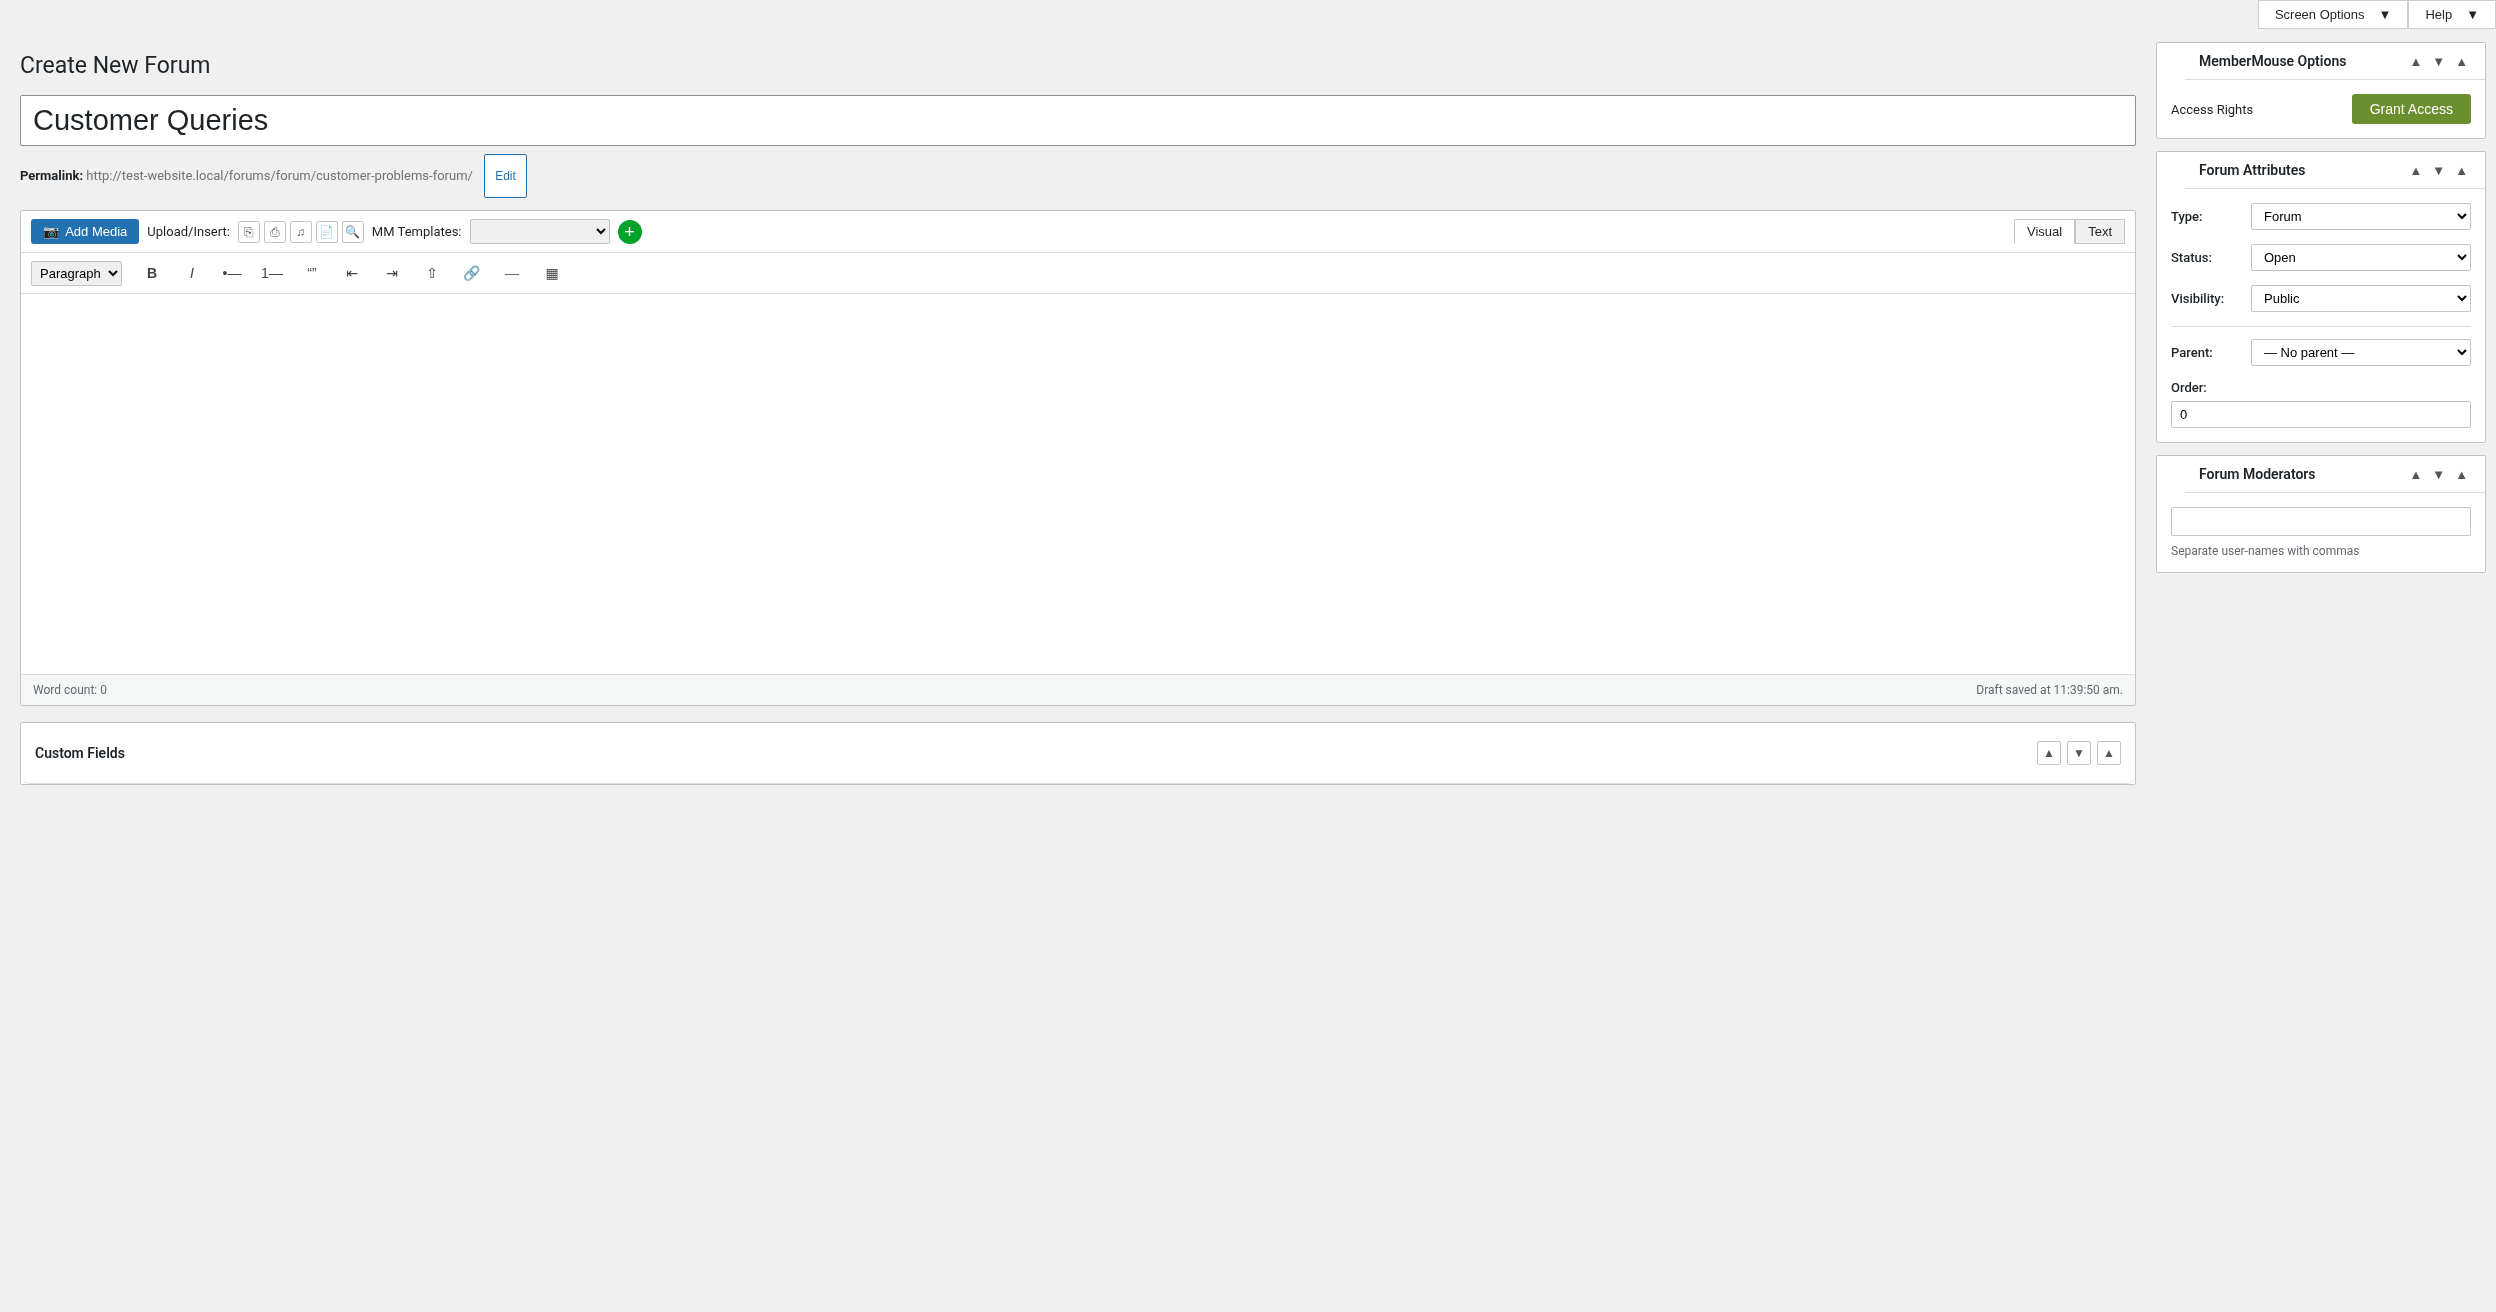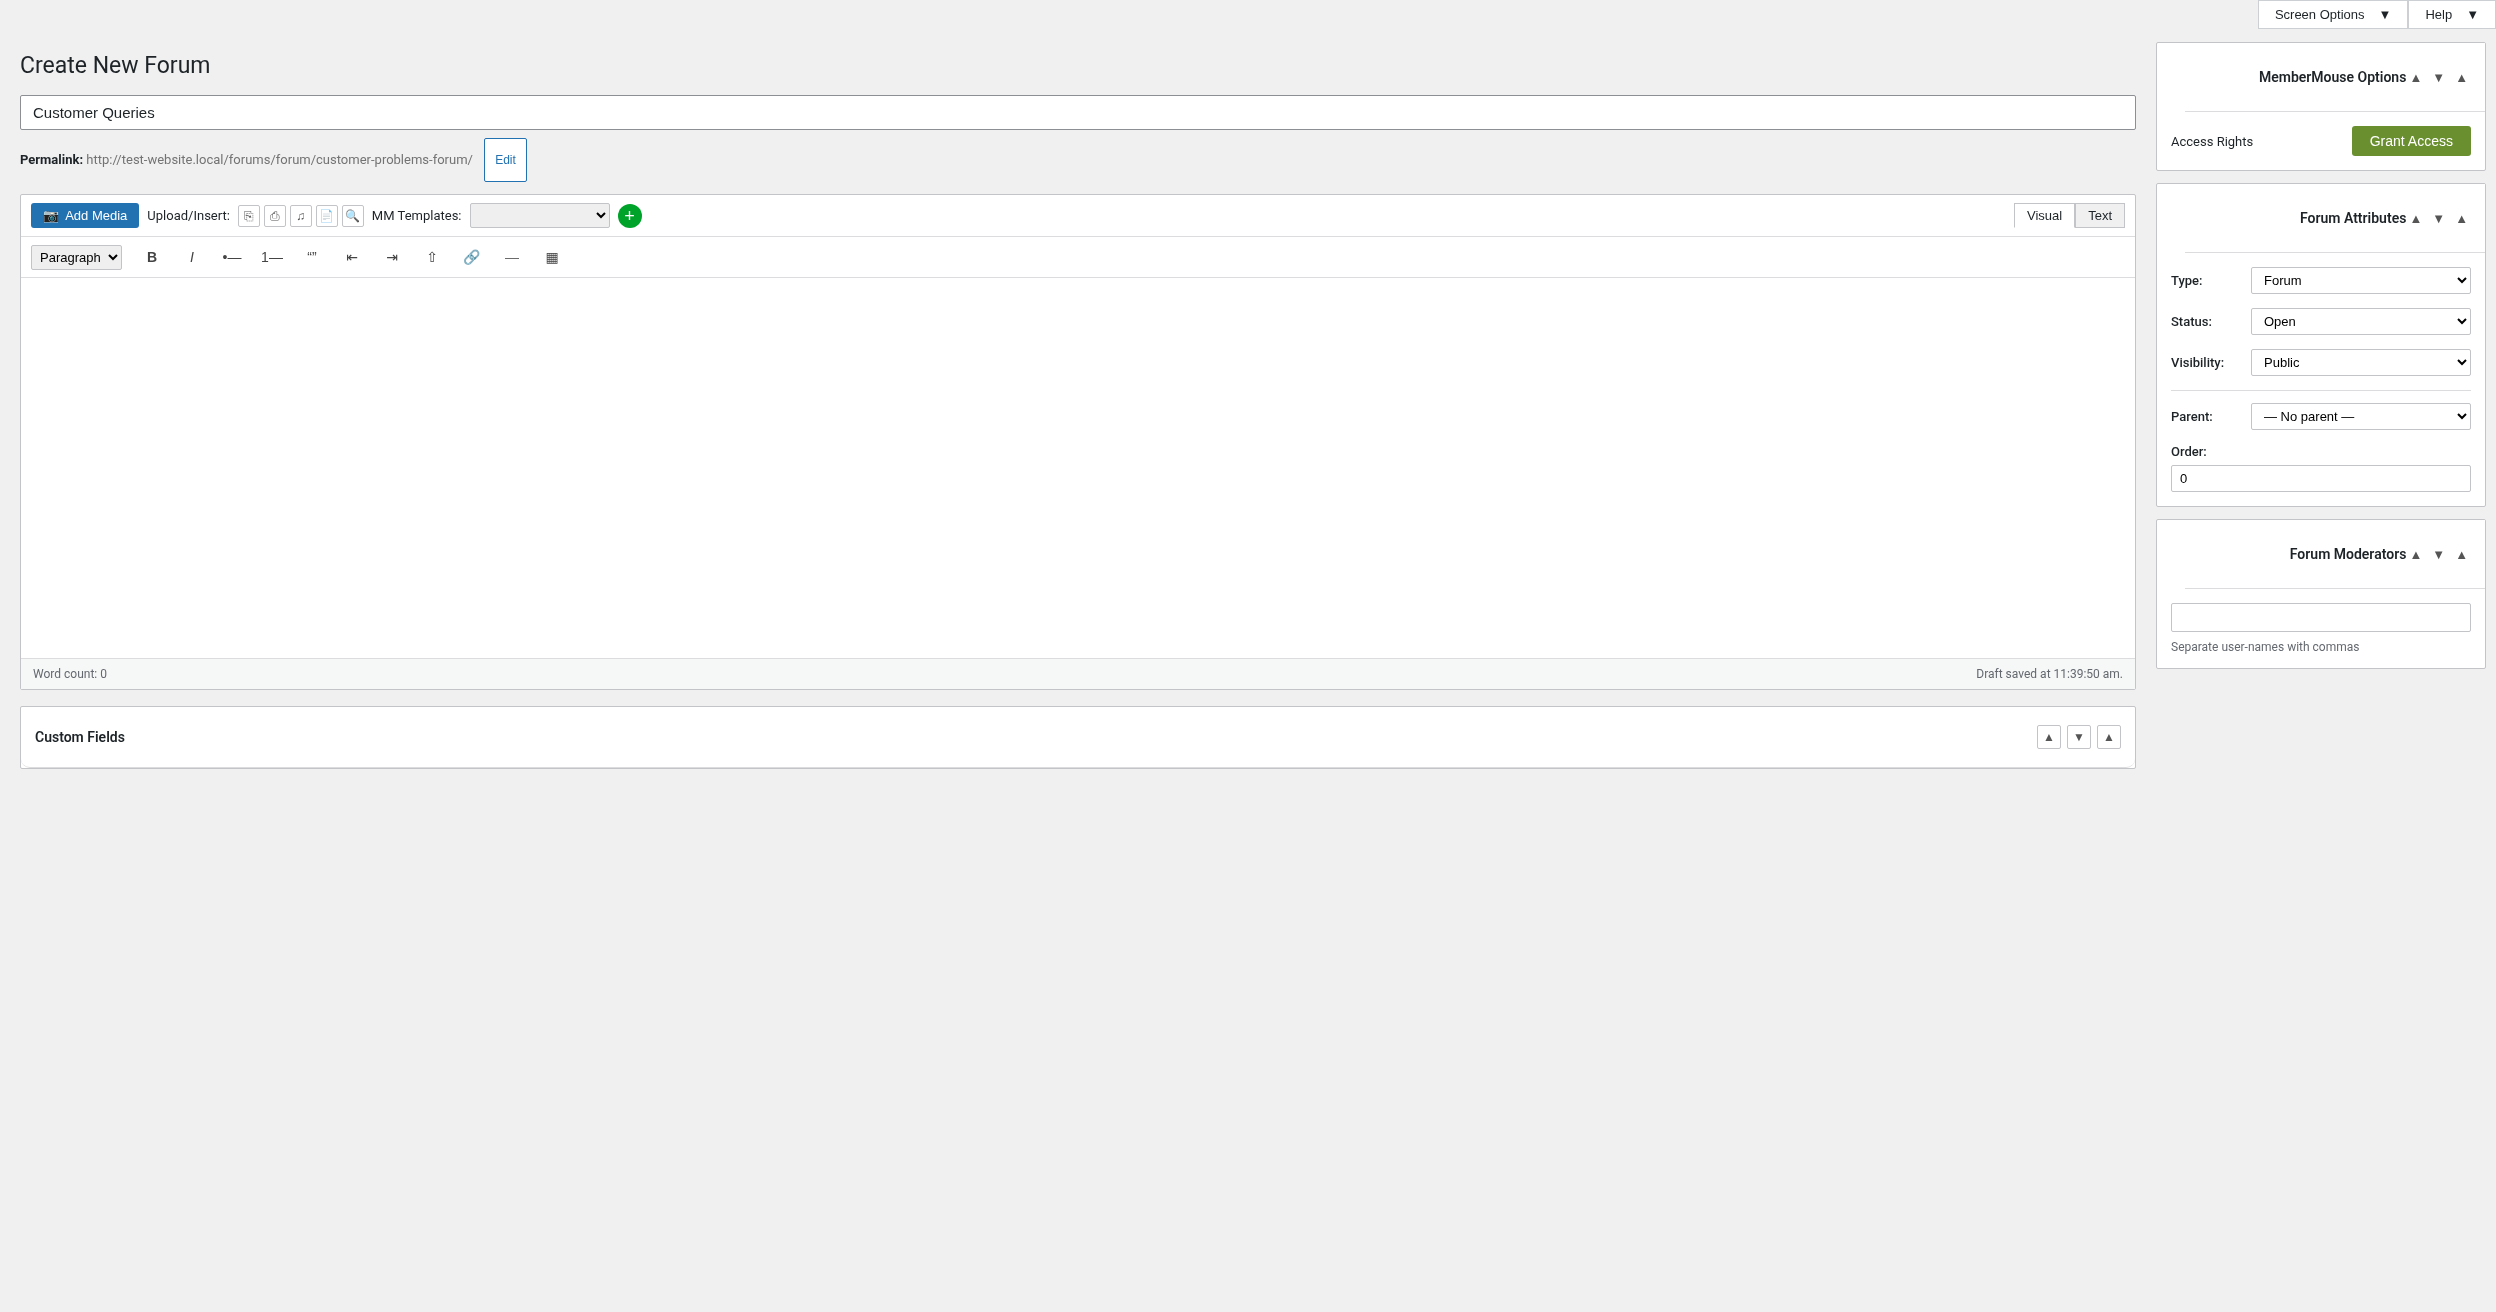--- a/index.html
+++ b/index.html
@@ -22,21 +22,21 @@
 
     .sidebar {
       width: 340px; padding: 10px 10px 10px 0; flex-shrink: 0;
     }
 
     .page-title {
       font-size: 23px; font-weight: 400; color: #1d2327; margin-bottom: 16px;
     }
 
     .title-input {
-      width: 100%; padding: 8px 12px; font-size: 15px; border: 1px solid #8c8f94; border-radius: 2px; background: #fff; outline: none; color: #1d2327;
+      width: 100%; padding: 8px 12px; font-size: 29px; border: 1px solid #8c8f94; border-radius: 2px; background: #fff; outline: none; color: #1d2327;
     }
 
     .permalink-row {
       margin: 8px 0 12px; font-size: 13px; color: #1d2327;
     }
     .permalink-row a { color: #737373; text-decoration: none; }
     .edit-btn {
       margin-left: 8px; padding: 14px 10px; font-size: 12px; border: 1px solid #2271b1; background: #fff; color: #2271b1; border-radius: 2px; cursor: pointer;
     }
 
@@ -117,21 +117,21 @@
     }
     .ctrl-btn {
       background: none; border: 1px solid #c3c4c7; border-radius: 2px; width: 24px; height: 24px; cursor: pointer; display: flex; align-items: center; justify-content: center; font-size: 12px; color: #555;
     }
 
     
     .sidebar-panel {
       background: #fff; border: 1px solid #c3c4c7; border-radius: 2px; margin-bottom: 12px;
     }
     .sidebar-panel-header {
-      display: flex; justify-content: flex-end; align-items: center; padding: 26px 14px; border-bottom: 1px solid #dcdcde; background: #fff; margin-left: 28px;
+      display: flex; justify-content: space-between; align-items: center; padding: 10px 14px; border-bottom: 1px solid #dcdcde; background: #fff; margin-left: 28px;
     }
     .sidebar-panel-title {
       font-weight: 600; font-size: 14px;
     }
     .panel-controls {
       display: flex; gap: 4px;
     }
     .panel-ctrl {
       background: none; border: none; cursor: pointer; color: #555; font-size: 13px; padding: 0 3px; line-height: 1;
     }

